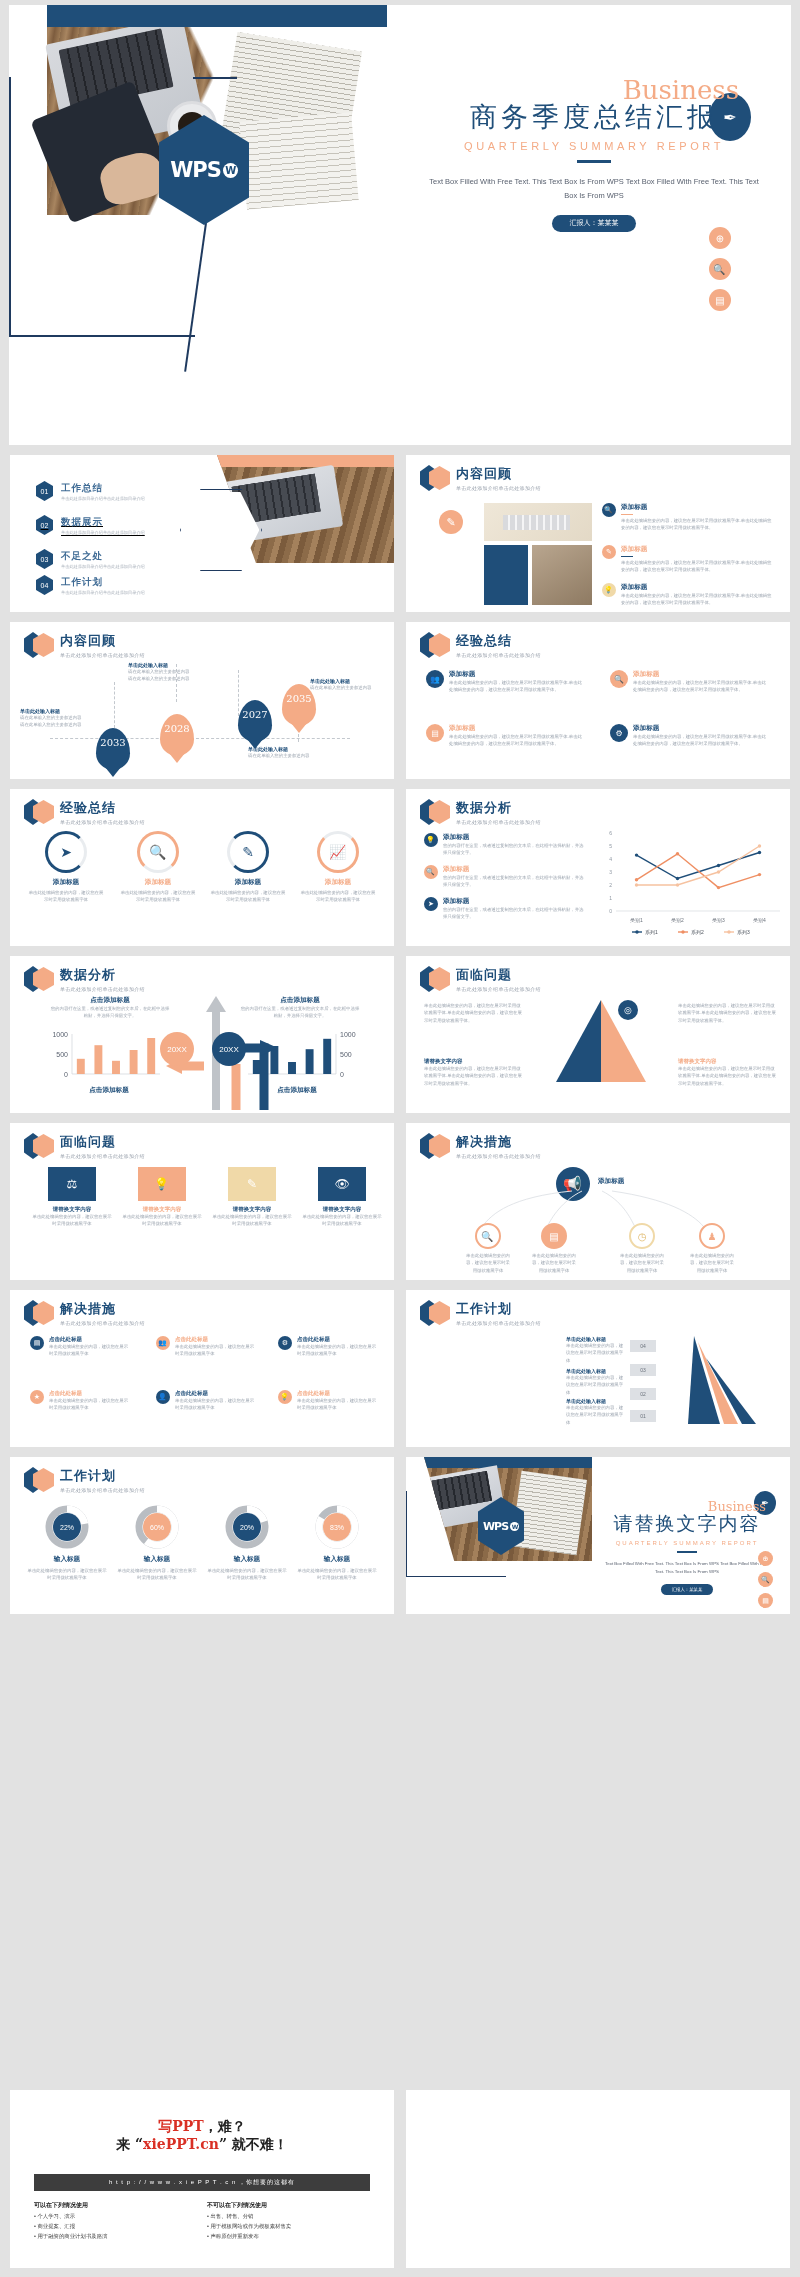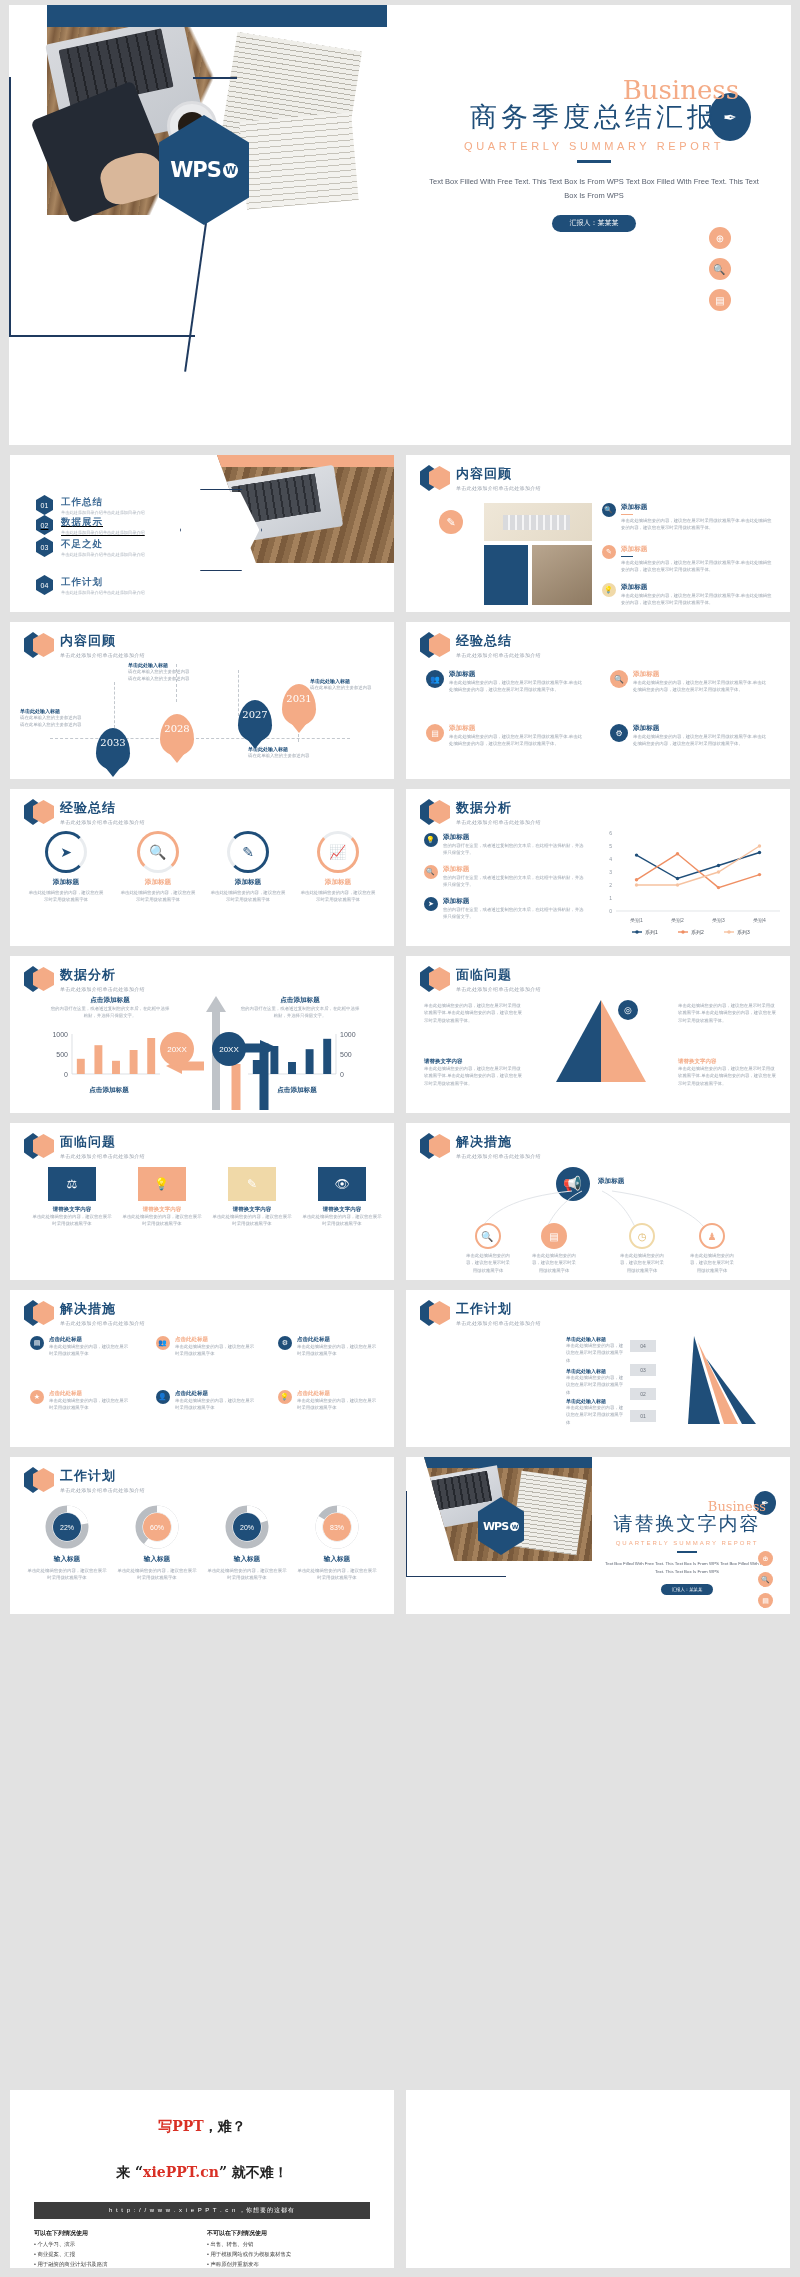--- a/index.html
+++ b/index.html
@@ -234,35 +234,35 @@
   </div>
 
   <div class="slide" style="left:10px;top:455px;width:384px;height:157px;">
     <div class="toc-photo">
       <div class="lap">
           <div class="kb"></div>
         </div>
     </div>
     <div class="toc-outline"></div>
 
-    <div class="toc-item" style="left:26px;top:40px;">
+    <div class="toc-item" style="left:26px;top:26px;">
       <div class="toc-num">01</div>
       <div>
         <div class="toc-h">工作总结</div>
         <div class="toc-s">单击此处添加目录介绍单击此处添加目录介绍</div>
       </div>
     </div>
     <div class="toc-item" style="left:26px;top:60px;text-decoration:underline;">
       <div class="toc-num">02</div>
       <div>
         <div class="toc-h">数据展示</div>
         <div class="toc-s">单击此处添加目录介绍单击此处添加目录介绍</div>
       </div>
     </div>
-    <div class="toc-item" style="left:26px;top:82px;">
+    <div class="toc-item" style="left:26px;top:94px;">
       <div class="toc-num">03</div>
       <div>
         <div class="toc-h">不足之处</div>
         <div class="toc-s">单击此处添加目录介绍单击此处添加目录介绍</div>
       </div>
     </div>
     <div class="toc-item" style="left:26px;top:120px;">
       <div class="toc-num">04</div>
       <div>
         <div class="toc-h">工作计划</div>
@@ -331,21 +331,21 @@
     </div>
     <div class="dashline" style="left:40px;top:116px;width:300px;"></div>
     <div class="vdash" style="left:104px;top:60px;height:46px;"></div>
     <div class="vdash" style="left:166px;top:42px;height:38px;"></div>
     <div class="vdash" style="left:228px;top:48px;height:46px;"></div>
     <div class="vdash" style="left:288px;top:72px;height:48px;"></div>
 
     <div class="pin n" style="left:86px;top:106px;">2033</div>
     <div class="pin p" style="left:150px;top:92px;">2028</div>
     <div class="pin n" style="left:228px;top:78px;">2027</div>
-    <div class="pin p" style="left:272px;top:62px;">2031</div>
+    <div class="pin p" style="left:272px;top:62px;">2035</div>
 
     <div style="position:absolute;left:10px;top:86px;width:72px;">
       <div class="mini-title" style="font-size:5px;">单击此处输入标题</div>
       <div class="tiny">请在此单输入您的主要叙述内容</div>
       <div class="tiny">请在此单输入您的主要叙述内容</div>
     </div>
     <div style="position:absolute;left:118px;top:40px;width:78px;">
       <div class="mini-title" style="font-size:5px;">单击此处输入标题</div>
       <div class="tiny">请在此单输入您的主要叙述内容</div>
       <div class="tiny">请在此单输入您的主要叙述内容</div>
@@ -860,21 +860,21 @@
       <div style="width:15px;height:15px;border-radius:50%;background:#f4ab86;color:#fff;font-size:7px;display:flex;align-items:center;justify-content:center;margin-bottom:6px;">🔍</div>
       <div style="width:15px;height:15px;border-radius:50%;background:#f4ab86;color:#fff;font-size:7px;display:flex;align-items:center;justify-content:center;">▤</div>
     </div>
   </div>
 
   <div class="ad">
     <div style="padding:28px 0 0 0;text-align:center;">
       <div class="ad-l1">
         <span class="ad-url">写PPT</span><span class="blk">，难？</span>
       </div>
-      <div class="ad-l1" style="margin-top:28px;">
+      <div class="ad-l1" style="margin-top:0;">
         <span class="blk">来 “</span><span class="ad-url">xiePPT.cn</span><span class="blk">” 就不难！</span>
       </div>
     </div>
     <div class="ad-bar" style="margin:20px 24px 0 24px;">h t t p : / / w w w . x i e P P T . c n ，你想要的这都有</div>
     <div style="display:flex;gap:10px;margin:9px 24px 0 24px;">
       <div style="flex:1;">
         <div class="ad-col"><b>可以在下列情况使用</b></div>
         <div class="ad-col" style="white-space:pre-line;">• 个人学习、演示
 • 商业提案、汇报
 • 用于融资的商业计划书及路演</div>

